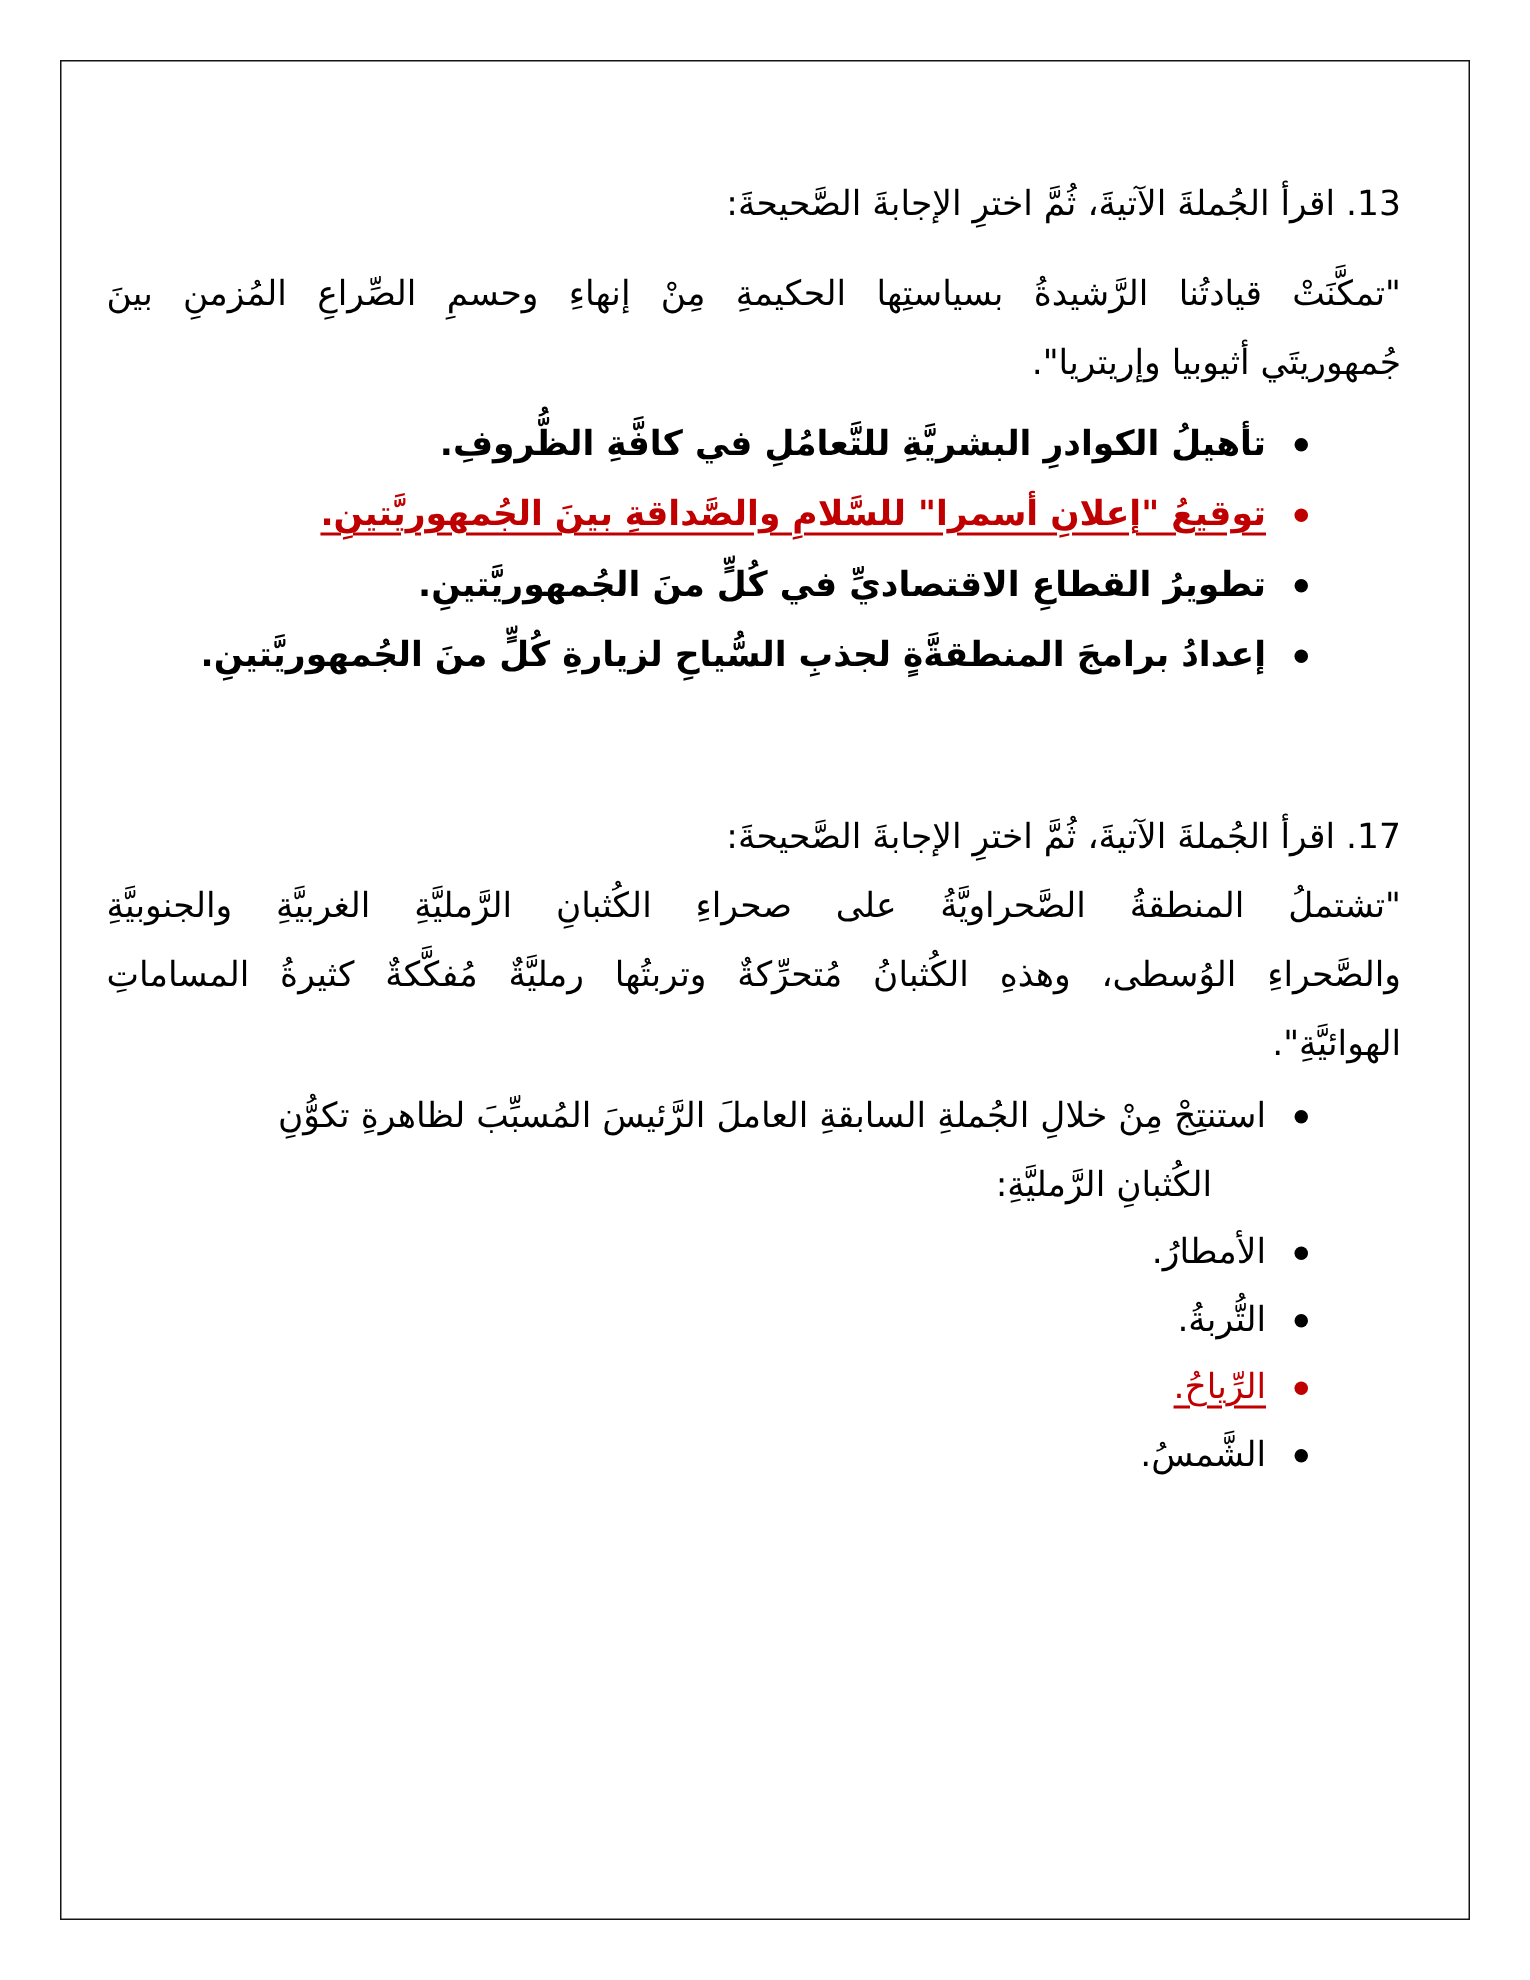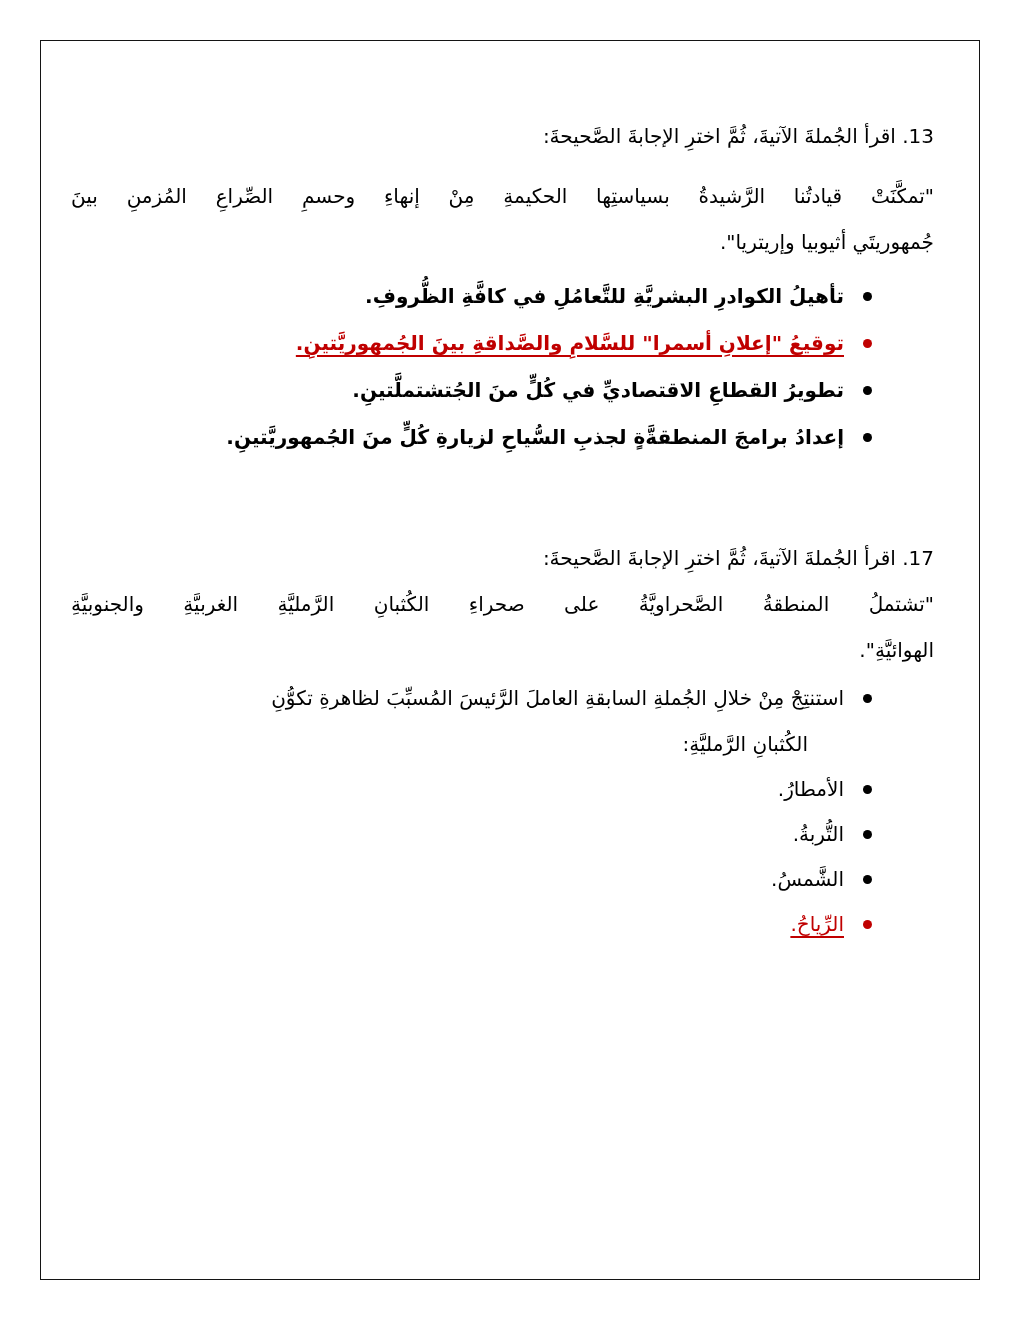--- a/index.html
+++ b/index.html
@@ -17,21 +17,21 @@
   }
   .frame {
     position: absolute;
     top: 40px;
     left: 40px;
     width: 940px;
     height: 1240px;
     box-sizing: border-box;
     border: 1.5px solid #141414;
     padding: 72px 45px 12px 30px;
-    font-size: 20px;
+    font-size: 23px;
     line-height: 46px;
     overflow: hidden;
   }
   .hline, .line {
     white-space: nowrap;
     text-align: right;
   }
   .line.stretch {
     white-space: normal;
     text-align: justify;
@@ -86,52 +86,53 @@
       <li class="opt">
         <span class="dot"></span>
         <span class="opt-label">تأهيلُ الكوادرِ البشريَّةِ للتَّعامُلِ في كافَّةِ الظُّروفِ.</span>
       </li>
       <li class="opt correct">
         <span class="dot"></span>
         <span class="opt-label">توقيعُ "إعلانِ أسمرا" للسَّلامِ والصَّداقةِ بينَ الجُمهوريَّتينِ.</span>
       </li>
       <li class="opt">
         <span class="dot"></span>
-        <span class="opt-label">تطويرُ القطاعِ الاقتصاديِّ في كُلٍّ منَ الجُتشتملَّتينِ.</span>
+        <span class="opt-label">تطويرُ القطاعِ الاقتصاديِّ في كُلٍّ منَ الجُمهوريَّتينِ.</span>
       </li>
       <li class="opt">
         <span class="dot"></span>
         <span class="opt-label">إعدادُ برامجَ المنطقةَّةٍ لجذبِ السُّياحِ لزيارةِ كُلٍّ منَ الجُمهوريَّتينِ.</span>
       </li>
     </ul>
   </section>
 
   <section class="q q14">
     <div class="hline">17. اقرأ الجُملةَ الآتيةَ، ثُمَّ اخترِ الإجابةَ الصَّحيحةَ:</div>
     <div class="line stretch">"تشتملُ المنطقةُ الصَّحراويَّةُ على صحراءِ الكُثبانِ الرَّمليَّةِ الغربيَّةِ والجنوبيَّةِ</div>
+    <div class="line stretch">والصَّحراءِ الوُسطى، وهذهِ الكُثبانُ مُتحرِّكةٌ وتربتُها رمليَّةٌ مُفكَّكةٌ كثيرةُ المساماتِ</div>
     <div class="line">الهوائيَّةِ".</div>
 
     <ul class="options">
       <li class="opt prompt">
         <span class="dot"></span>
         <div class="line">استنتِجْ مِنْ خلالِ الجُملةِ السابقةِ العاملَ الرَّئيسَ المُسبِّبَ لظاهرةِ تكوُّنِ</div>
         <div class="line indent-2">الكُثبانِ الرَّمليَّةِ:</div>
       </li>
       <li class="opt choice">
         <span class="dot"></span>
         <span class="opt-label">الأمطارُ.</span>
       </li>
       <li class="opt choice">
         <span class="dot"></span>
         <span class="opt-label">التُّربةُ.</span>
       </li>
+      <li class="opt choice correct">
+        <span class="dot"></span>
+        <span class="opt-label">الرِّياحُ.</span>
+      </li>
       <li class="opt choice">
         <span class="dot"></span>
         <span class="opt-label">الشَّمسُ.</span>
-      </li>
-      <li class="opt choice correct">
-        <span class="dot"></span>
-        <span class="opt-label">الرِّياحُ.</span>
       </li>
     </ul>
   </section>
 
 </div>
 
 </body></html>

